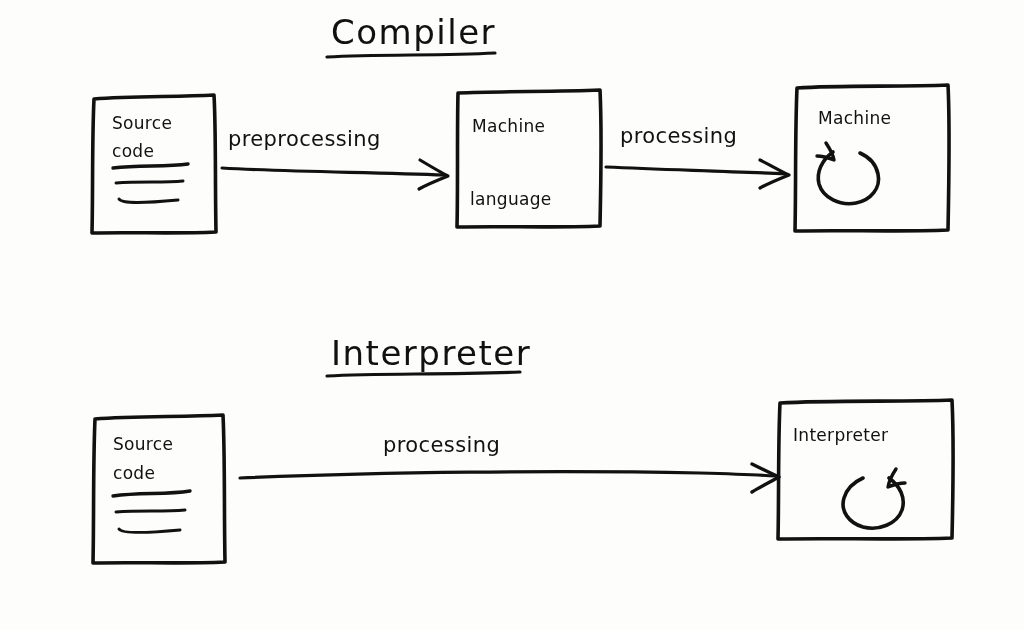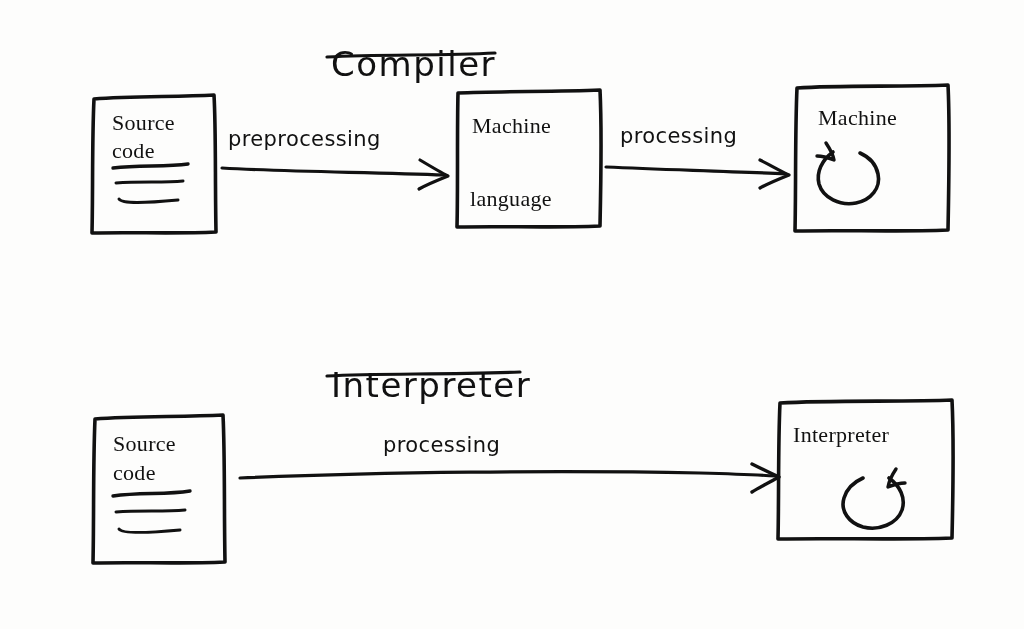--- a/index.html
+++ b/index.html
@@ -39,28 +39,26 @@
     font-family: "DejaVu Sans", sans-serif;
     font-weight: 600;
     white-space: nowrap;
     letter-spacing: 0.5px;
     transform-origin: left top;
   }
   .title {
     font-size: 34px;
     font-weight: 500;
     letter-spacing: 1.5px;
-    margin-top: 32px;
   }
   .boxlabel {
-    font-size: 22px;
+    font-size: 17px;
     font-weight: 500;
     line-height: 28px;
     letter-spacing: 0.3px;
-    font-family: Liberation Serif, serif;
   }
   .edgelabel {
     font-size: 21px;
     font-weight: 500;
     letter-spacing: 0.4px;
   }
 </style>
 </head>
 <body>
 

